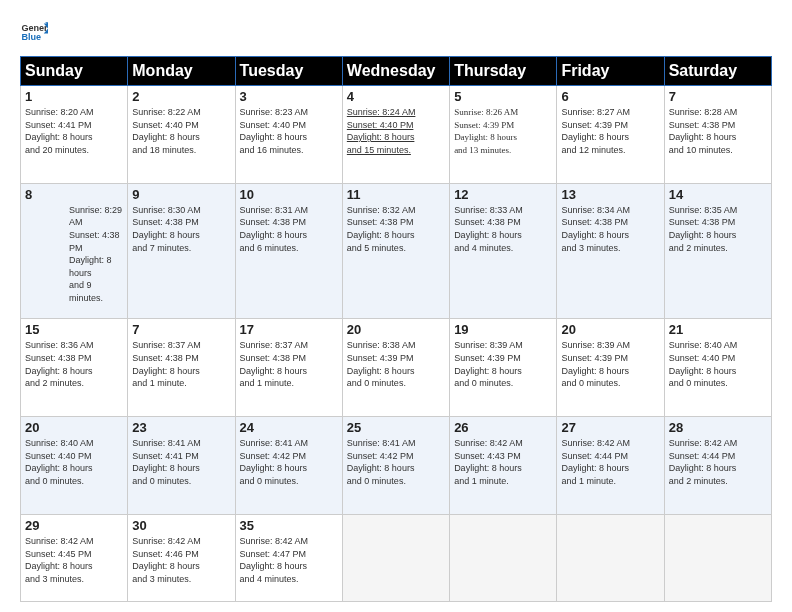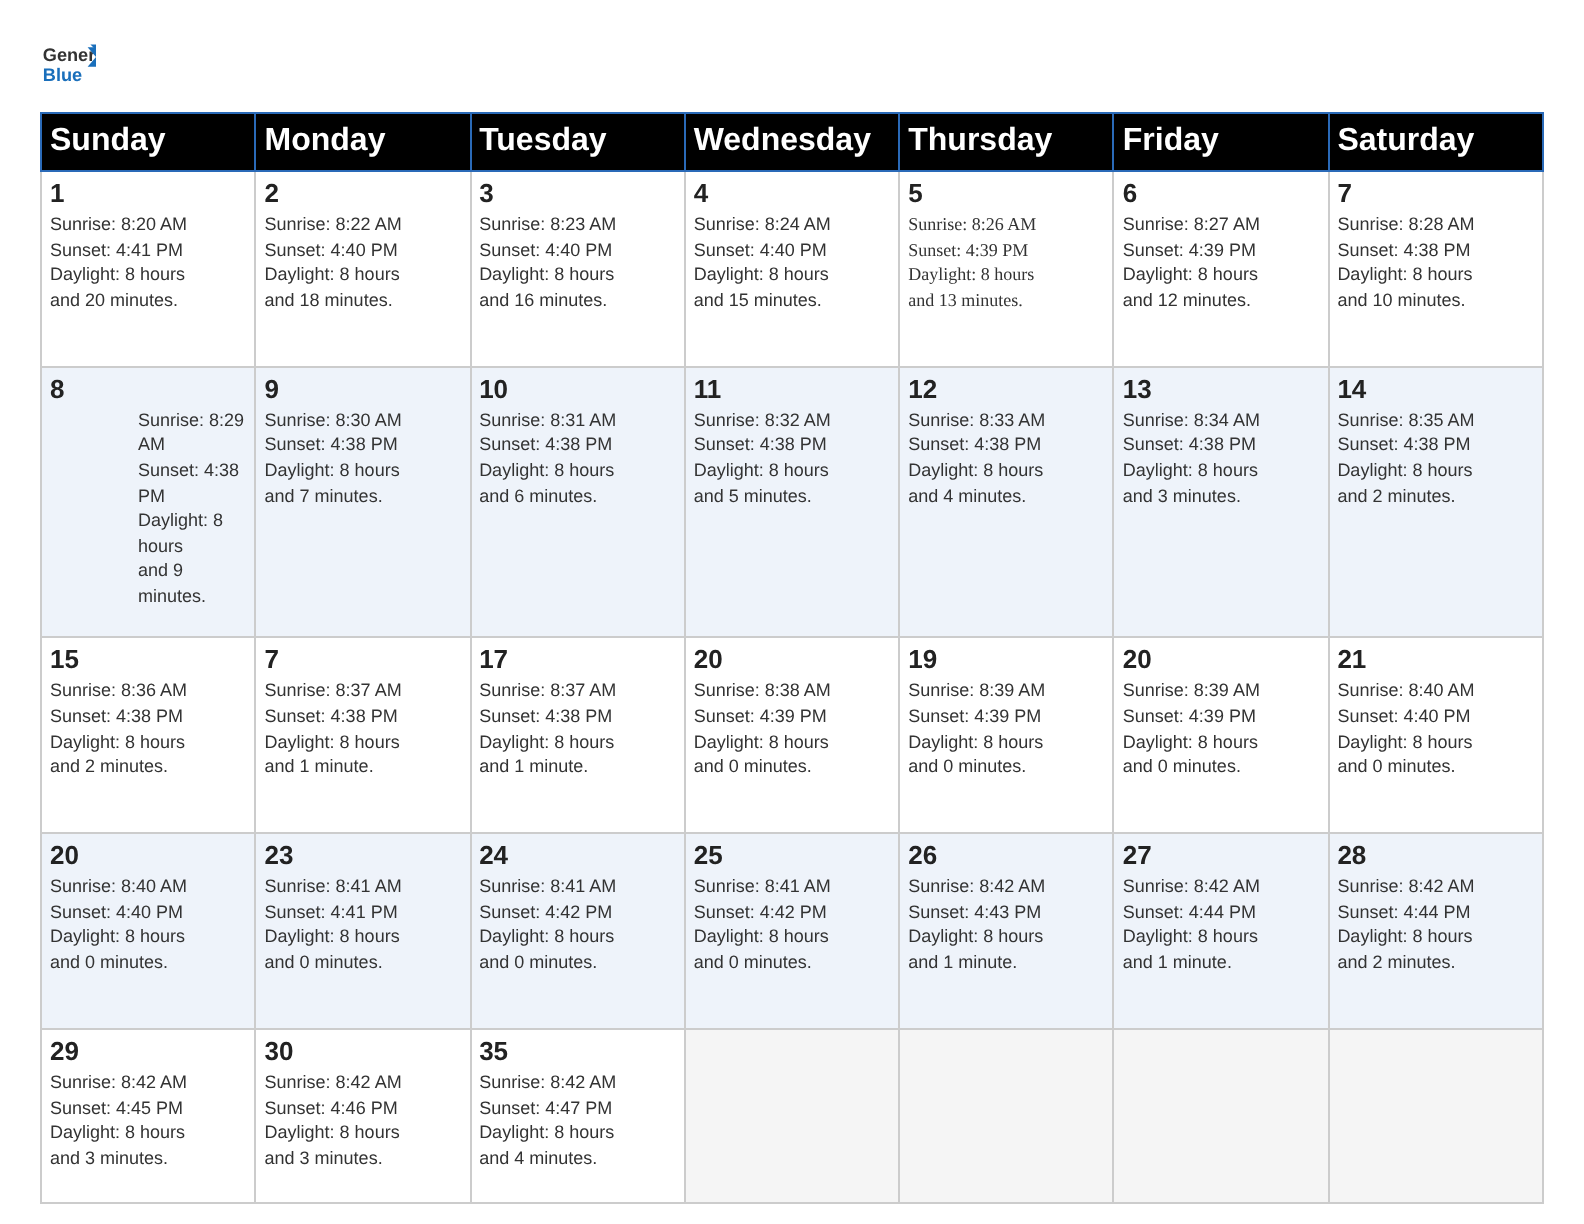--- a/index.html
+++ b/index.html
@@ -144,21 +144,21 @@
           </td>
           <td>
             <span class="day-num">3</span>
             <div class="day-info" style="white-space: pre-line;">Sunrise: 8:23 AM
 Sunset: 4:40 PM
 Daylight: 8 hours
 and 16 minutes.</div>
           </td>
           <td>
             <span class="day-num">4</span>
-            <div class="day-info" style="white-space: pre-line;">Sunrise: 8:24 AM
+            <div class="day-info" style="white-space: pre-line; text-decoration: underline;">Sunrise: 8:24 AM
 Sunset: 4:40 PM
 Daylight: 8 hours
 and 15 minutes.</div>
           </td>
           <td>
             <span class="day-num">5</span>
             <div class="day-info" style="white-space: pre-line; font-family: Liberation Serif, serif;">Sunrise: 8:26 AM
 Sunset: 4:39 PM
 Daylight: 8 hours
 and 13 minutes.</div>

